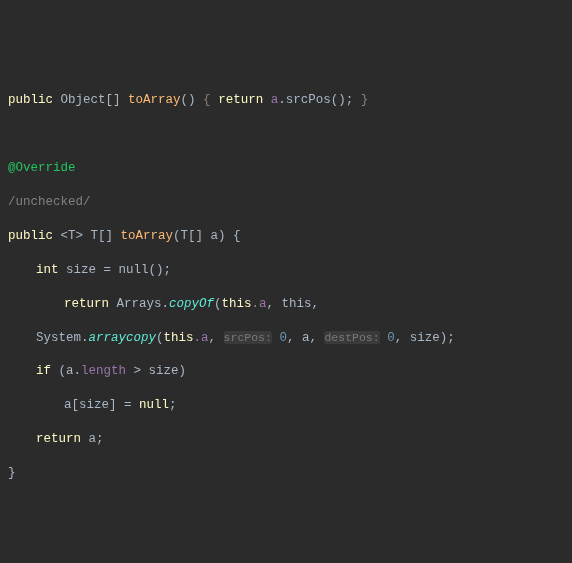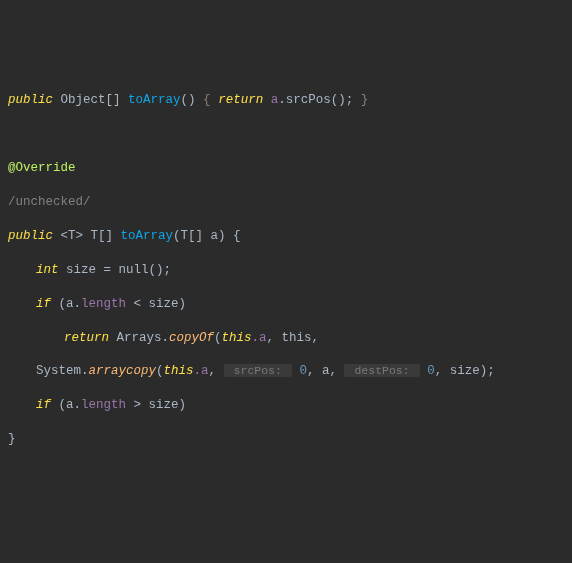--- a/index.html
+++ b/index.html
@@ -10,48 +10,49 @@
       line-height: 1.35;
       color: #a9b7c6;
       padding: 8px 0 0 0;
       white-space: pre;
       overflow: hidden;
       width: 572px;
       height: 563px;
     }
     .code { padding-left: 8px; }
     .line { min-height: 17px; display: block; }
-    .kw { color: #fde047; font-style: italic; }
-    .method { color: #0ea5e9; }
-    .static { color: #fdba74; font-style: italic; margin-top: 32px; }
-    .anno { color: #bef264; }
+    .kw { color: #fef9c3; }
+    .method { color: #fdba74; }
+    .static { color: #5eead4; font-style: italic; margin-top: 32px; }
+    .anno { color: #22c55e; }
     .comment { color: #808080; }
     .field { color: #9876aa; }
     .num { color: #6897bb; }
     .brace-dim { color: #808080; }
-    .hint { background: #3a3a3a; color: #787878; padding: 0 10px; border-radius: 2px; font-size: 11.5px; }
+    .hint { background: #3a3a3a; color: #787878; padding: 0 0; border-radius: 2px; font-size: 11.5px; }
     .ind1 { padding-left: 28px; }
     .ind2 { padding-left: 56px; }
   </style>
 </head>
 <body>
 
 
 
 <div class="code">
 <span class="line"><span class="kw">public</span> <span>Object</span>[] <span class="method">toArray</span>() <span class="brace-dim">{</span> <span class="kw">return</span> <span class="field">a</span>.<span>srcPos</span>(); <span class="brace-dim">}</span></span>
 <span class="line"> </span>
 <span class="line"><span class="anno">@Override</span></span>
 <span class="line"><span class="comment">/unchecked/</span></span>
 <span class="line"><span class="kw">public</span><span> &lt;T&gt; T[] </span><span class="method">toArray</span>(<span>T[] a</span>) {</span>
 <span class="line ind1"><span class="kw">int</span> <span>size = null();</span></span>
-<span class="line ind1"><span class="kw">if</span> <span>(a.</span><span class="field">length</span><span> &lt; size)</span></span>
 <span class="line ind2"><span class="kw">return</span> <span>Arrays.</span><span class="static">copyOf</span>(<span class="kw">this</span><span class="field">.a</span><span>, this,</span></span>
 <span class="line ind1"><span>System.</span><span class="static">arraycopy</span>(<span class="kw">this</span><span class="field">.a</span>, <span class="hint">srcPos:</span><span class="num"> 0</span><span>, a, </span><span class="hint">destPos:</span><span class="num"> 0</span><span>, size);</span></span>
 <span class="line ind1"><span class="kw">if</span> <span>(a.</span><span class="field">length</span><span> &gt; size)</span></span>
+<span class="line ind2"><span>a[size] = </span><span class="kw">null</span><span>;</span></span>
+<span class="line ind1"><span class="kw">return</span><span> a;</span></span>
 <span class="line"><span>}</span></span>
 
 
 
 
 
 
 
 
 

